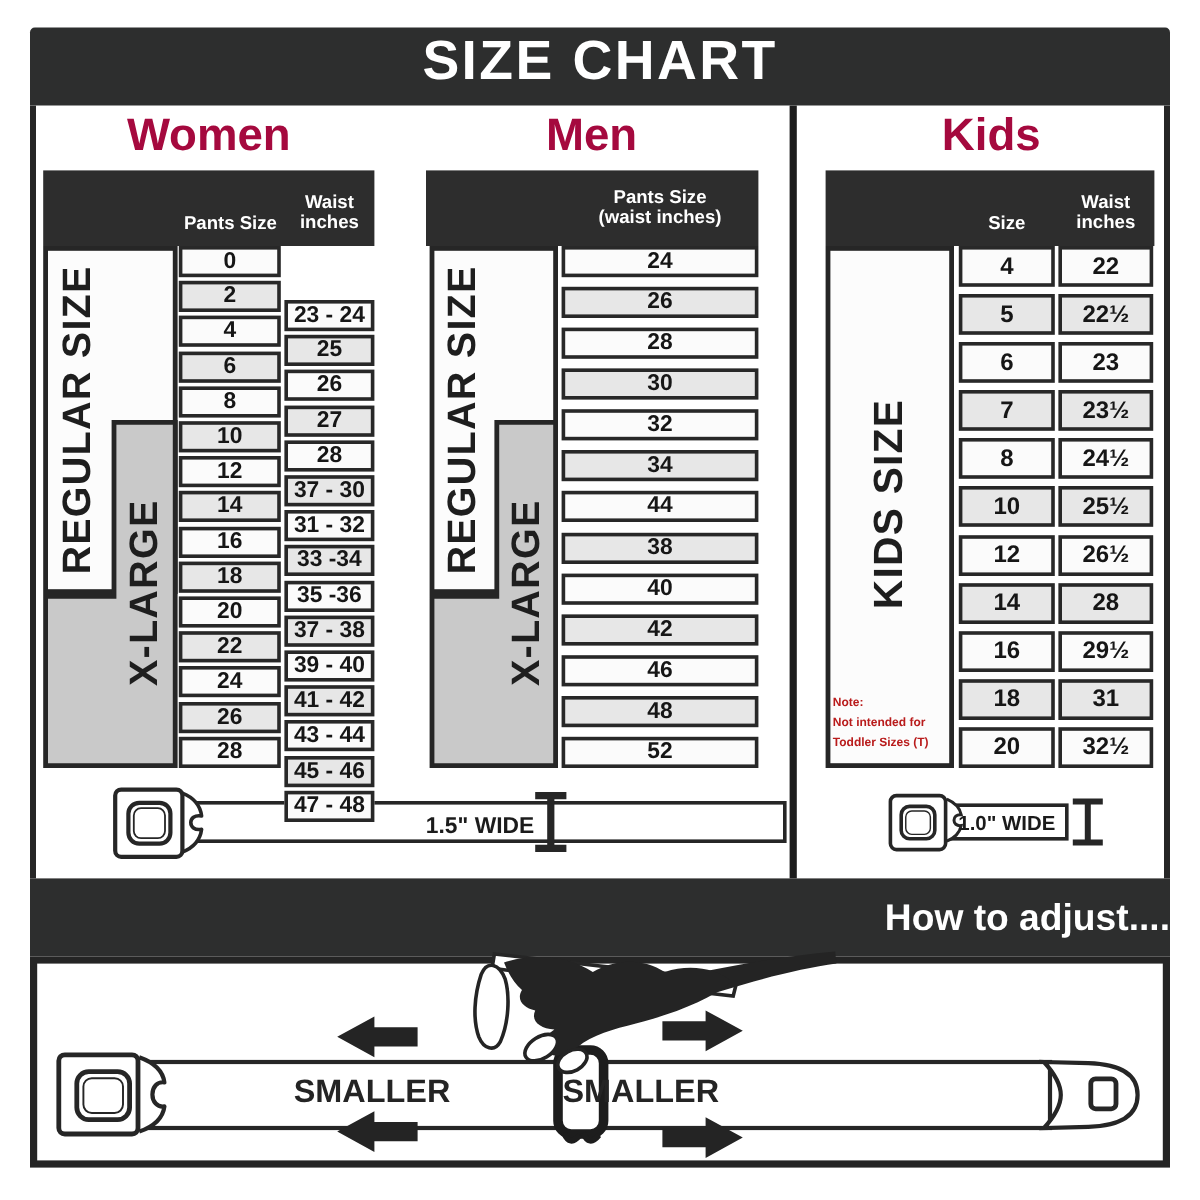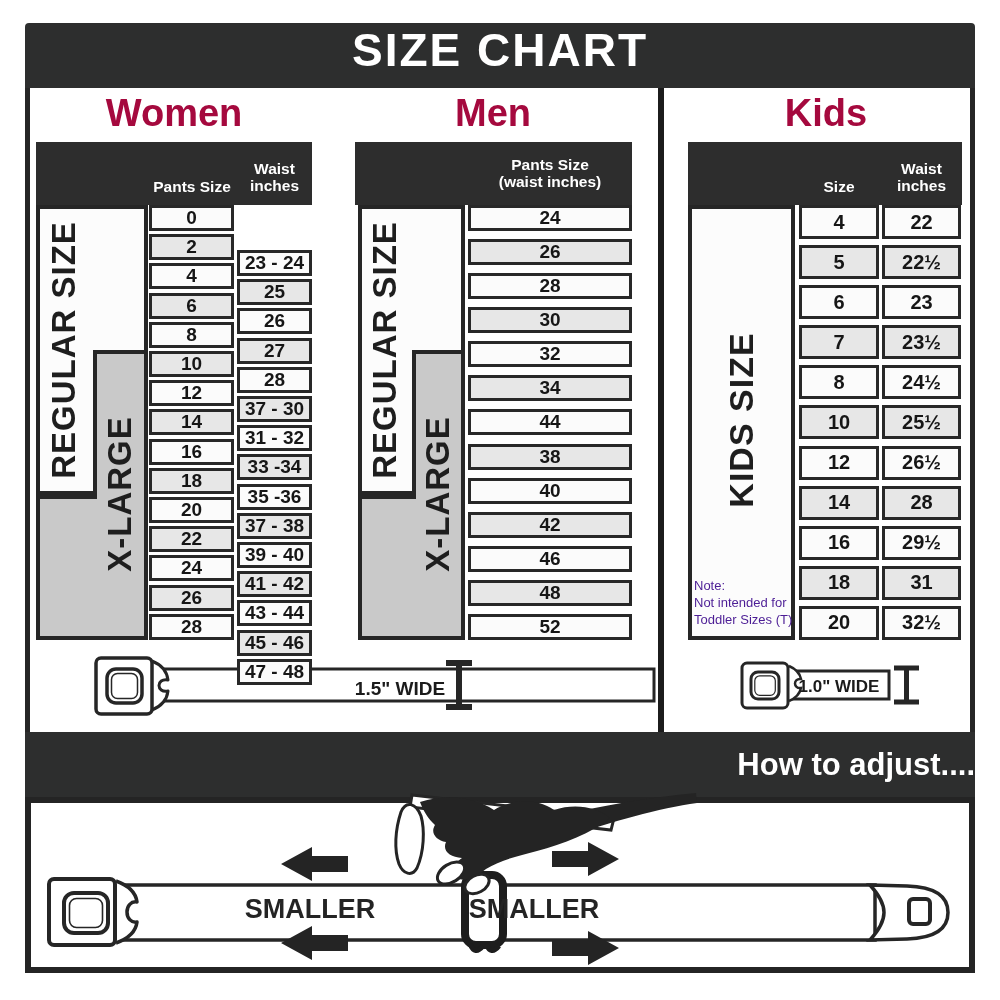--- a/index.html
+++ b/index.html
@@ -44,22 +44,22 @@
   .kcol .cell { height:34px; font-size:20px; }
 
   .vlabel {
     position:absolute; width:300px; height:40px; line-height:40px; text-align:center;
     transform:rotate(-90deg); font-weight:bold; font-size:33px; letter-spacing:1px;
     color:#1e1e1e; white-space:nowrap;
   }
   .vlabel.kids { font-size:34px; }
 
   .note {
-    left:694px; top:577px; width:100px; font-size:13px; font-weight:normal;
-    line-height:17px; color:#4c1d95;
+    left:694px; top:577px; width:100px; font-size:10px; font-weight:bold;
+    line-height:17px; color:#b91c1c;
   }
 
   .belt-label { position:absolute; text-align:center; font-weight:bold; color:#1b1b1b; }
 
   
   .howto-band {
     left:25px; top:732px; width:950px; height:65px; background:#2d2e2e;
     display:flex; align-items:center;justify-content:flex-end;
   }
   .howto-band span { color:#fff; font-weight:bold; font-size:31px; padding-left:30px; }

